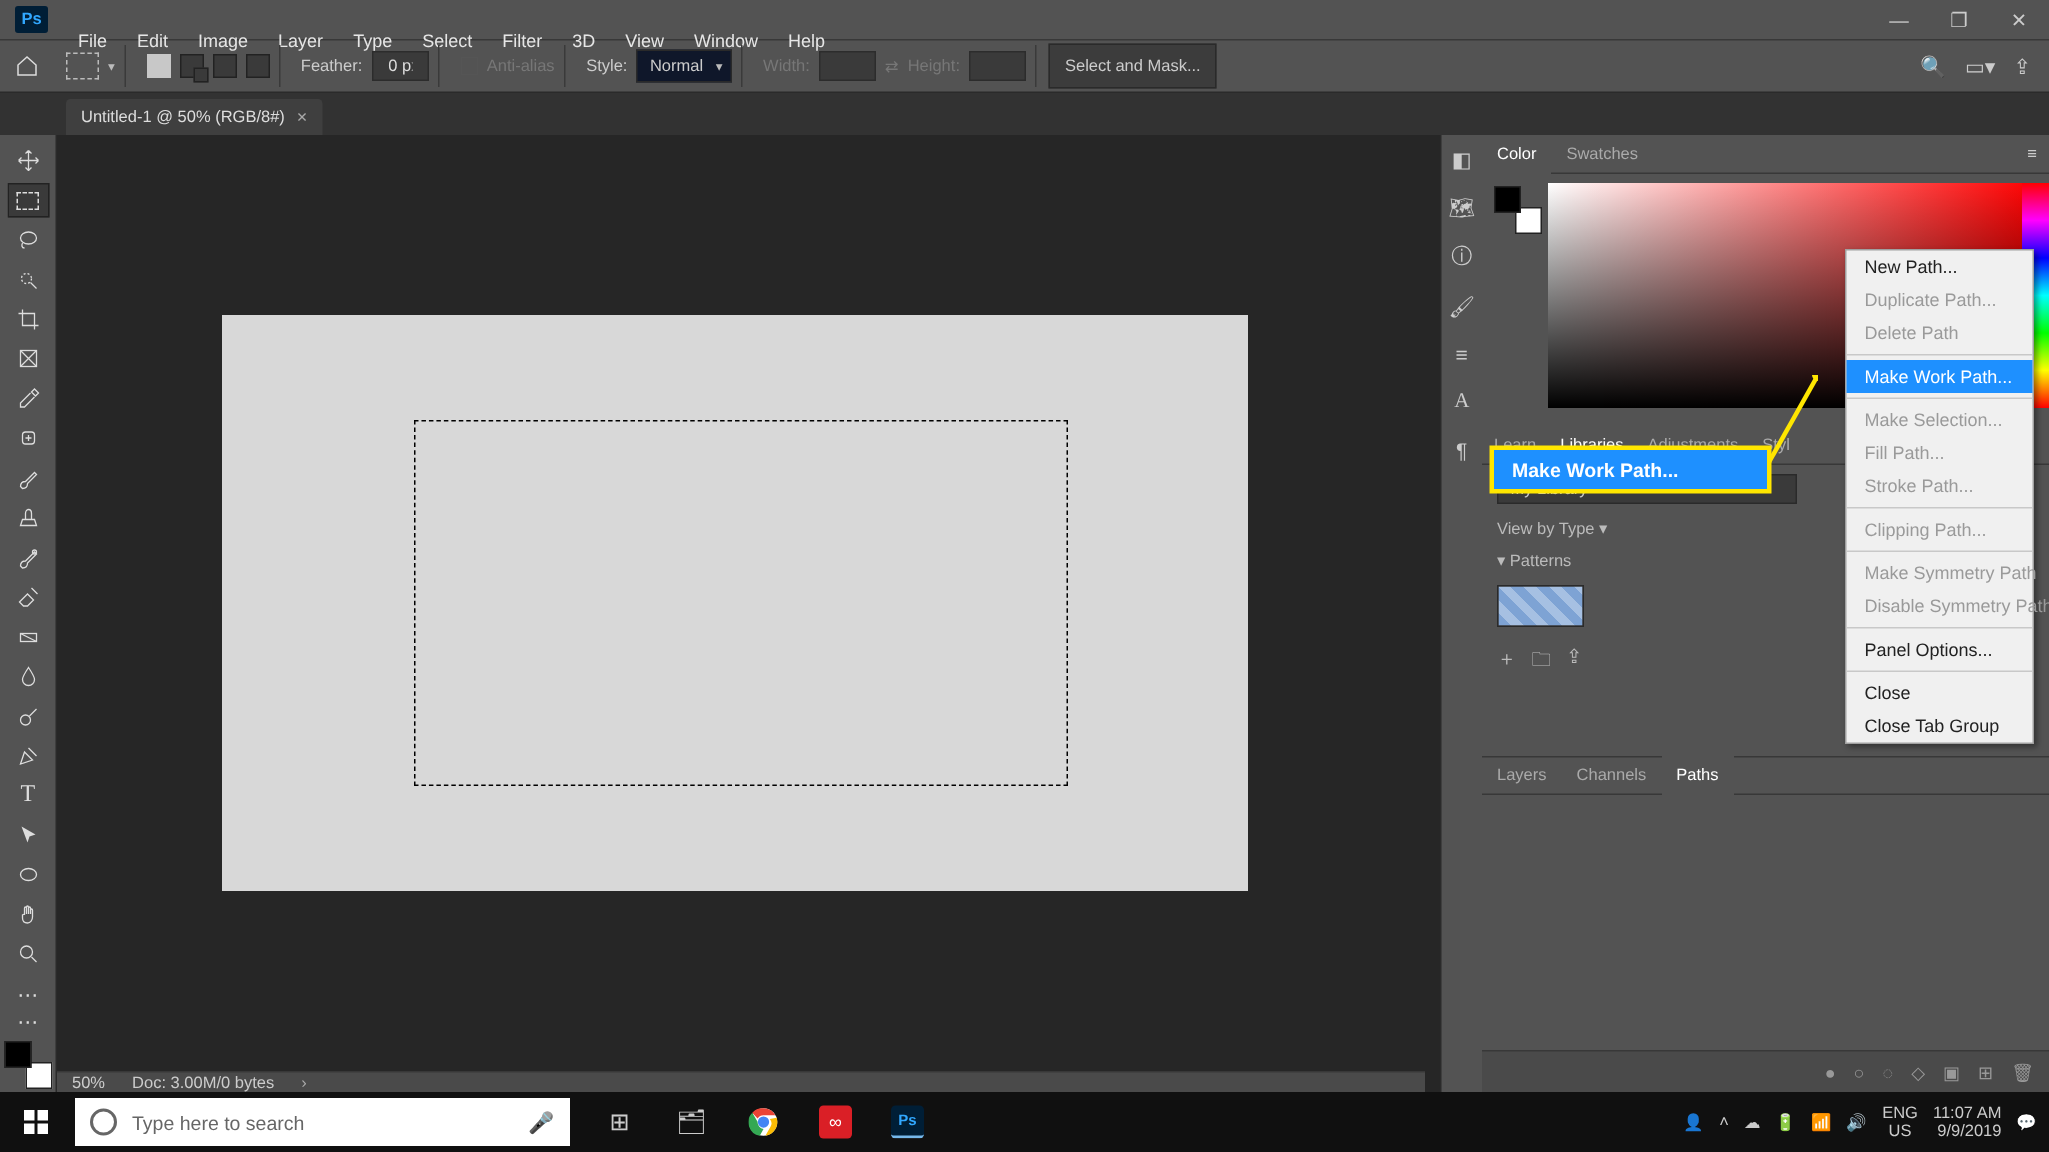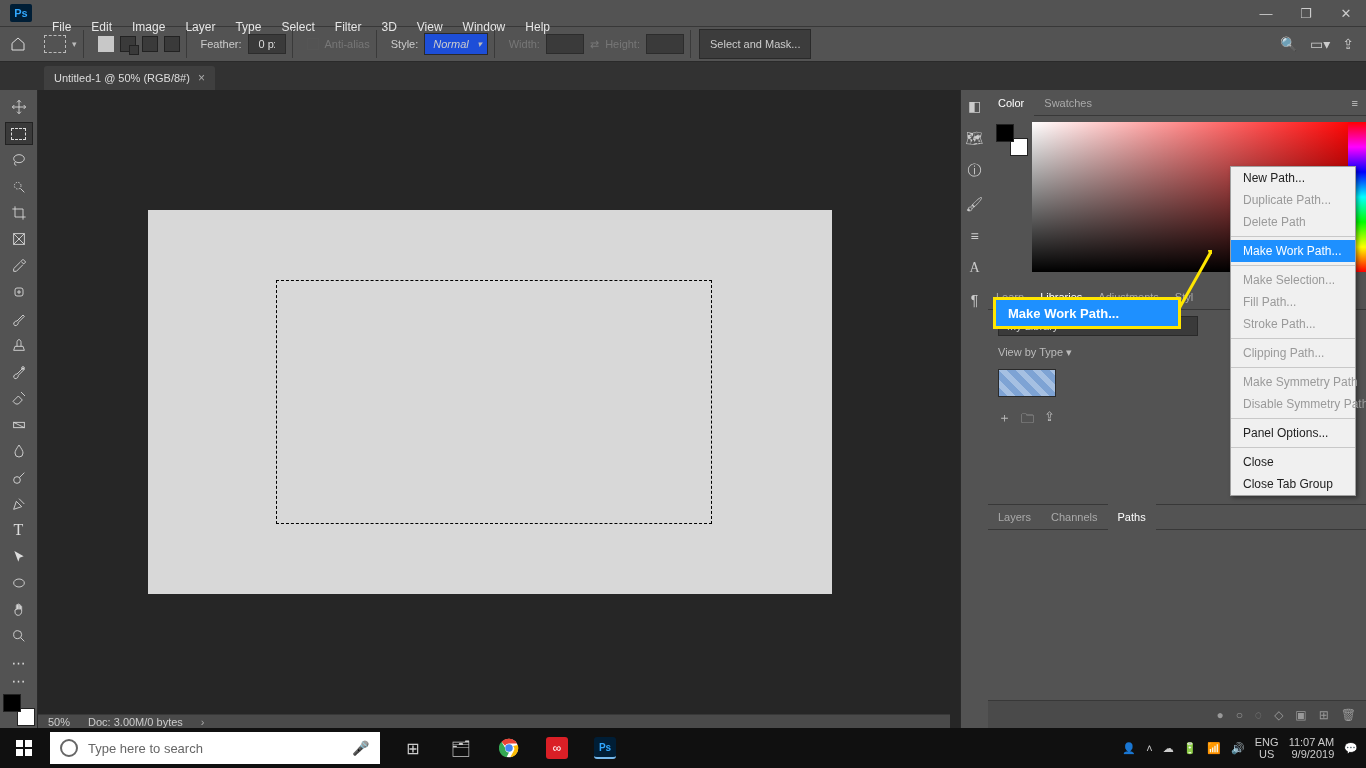--- a/index.html
+++ b/index.html
@@ -8,21 +8,21 @@
   .menubar { height:26px; background:#535353; display:flex; align-items:center; font-size:12px; color:#e6e6e6; }
   .ps-logo { width:22px; height:18px; background:#001e36; color:#31a8ff; font-weight:bold; font-size:11px; display:flex; align-items:center; justify-content:center; border-radius:2px; margin:0 10px 0 10px; }
   .menubar .menu-item { padding:0 10px; height:26px; display:flex; align-items:center; cursor:default;margin-top:27px; }
   .win-controls { margin-left:auto; display:flex; }
   .win-btn { width:40px; height:26px; display:flex; align-items:center; justify-content:center; color:#ccc; font-size:13px;}
   
   .optbar { height:36px; background:#535353; border-top:1px solid #383838; border-bottom:1px solid #2a2a2a; display:flex; align-items:center; font-size:11px; color:#ccc; padding:0 6px; gap:8px; }
   .opt-group { display:flex; align-items:center; gap:6px; padding:0 6px; border-right:1px solid #3a3a3a; height:28px;}
   .home-btn { width:24px; height:24px; display:flex; align-items:center; justify-content:center;}
   .mini-input { width:38px; height:20px; background:#3a3a3a; border:1px solid #2c2c2c; color:#ddd; font-size:11px; padding:0 10px;}
-  .dropdown { height:22px; background:#1d4ed8; border:1px solid #2a2a2a; padding:0 18px 0 8px; display:flex; align-items:center; position:relative; font-size:11px;font-style:italic;}
+  .dropdown { height:22px; background:#0f172a; border:1px solid #2a2a2a; padding:0 18px 0 8px; display:flex; align-items:center; position:relative; font-size:11px;}
   .dropdown::after { content:"▾"; position:absolute; right:5px; font-size:9px; color:#bbb;}
   .smask-btn { background:#3c3c3c; border:1px solid #2a2a2a; padding:8px 10px; font-size:11px; }
   .opt-right { margin-left:auto; display:flex; gap:12px; align-items:center; padding-right:6px;}
   .icon { color:#ccc; font-size:14px;}
   
   .tabstrip { height:28px; background:#323232; display:flex; align-items:flex-end; padding-left:44px; }
   .doctab { height:24px; background:#3f3f3f; padding:0 10px; display:flex; align-items:center; font-size:11px; color:#ddd; gap:8px; border-top-left-radius:3px; border-top-right-radius:3px;}
   .doctab .close-x { color:#aaa; font-size:12px;}
   
   .main { position:absolute; top:90px; left:0; right:0; bottom:40px; display:flex; background:#262626; }
@@ -320,20 +320,21 @@
         <div class="lib-tabs">
           <div class="ptab">Learn</div>
           <div class="ptab active">Libraries</div>
           <div class="ptab">Adjustments</div>
           <div class="ptab">Styl</div>
         </div>
         <div class="lib-row">
           <div class="lib-select">My Library</div>
         </div>
         <div class="lib-subrow">View by Type  ▾</div>
+        <div class="lib-subrow">▾ Patterns</div>
         <div class="patterns">
             <div class="pat-swatch"></div>
           </div>
         <div class="lib-bottom-icons">
           <span>＋</span>
           <span>🗀</span>
           <span>⇪</span>
         </div>
       </div>
 

